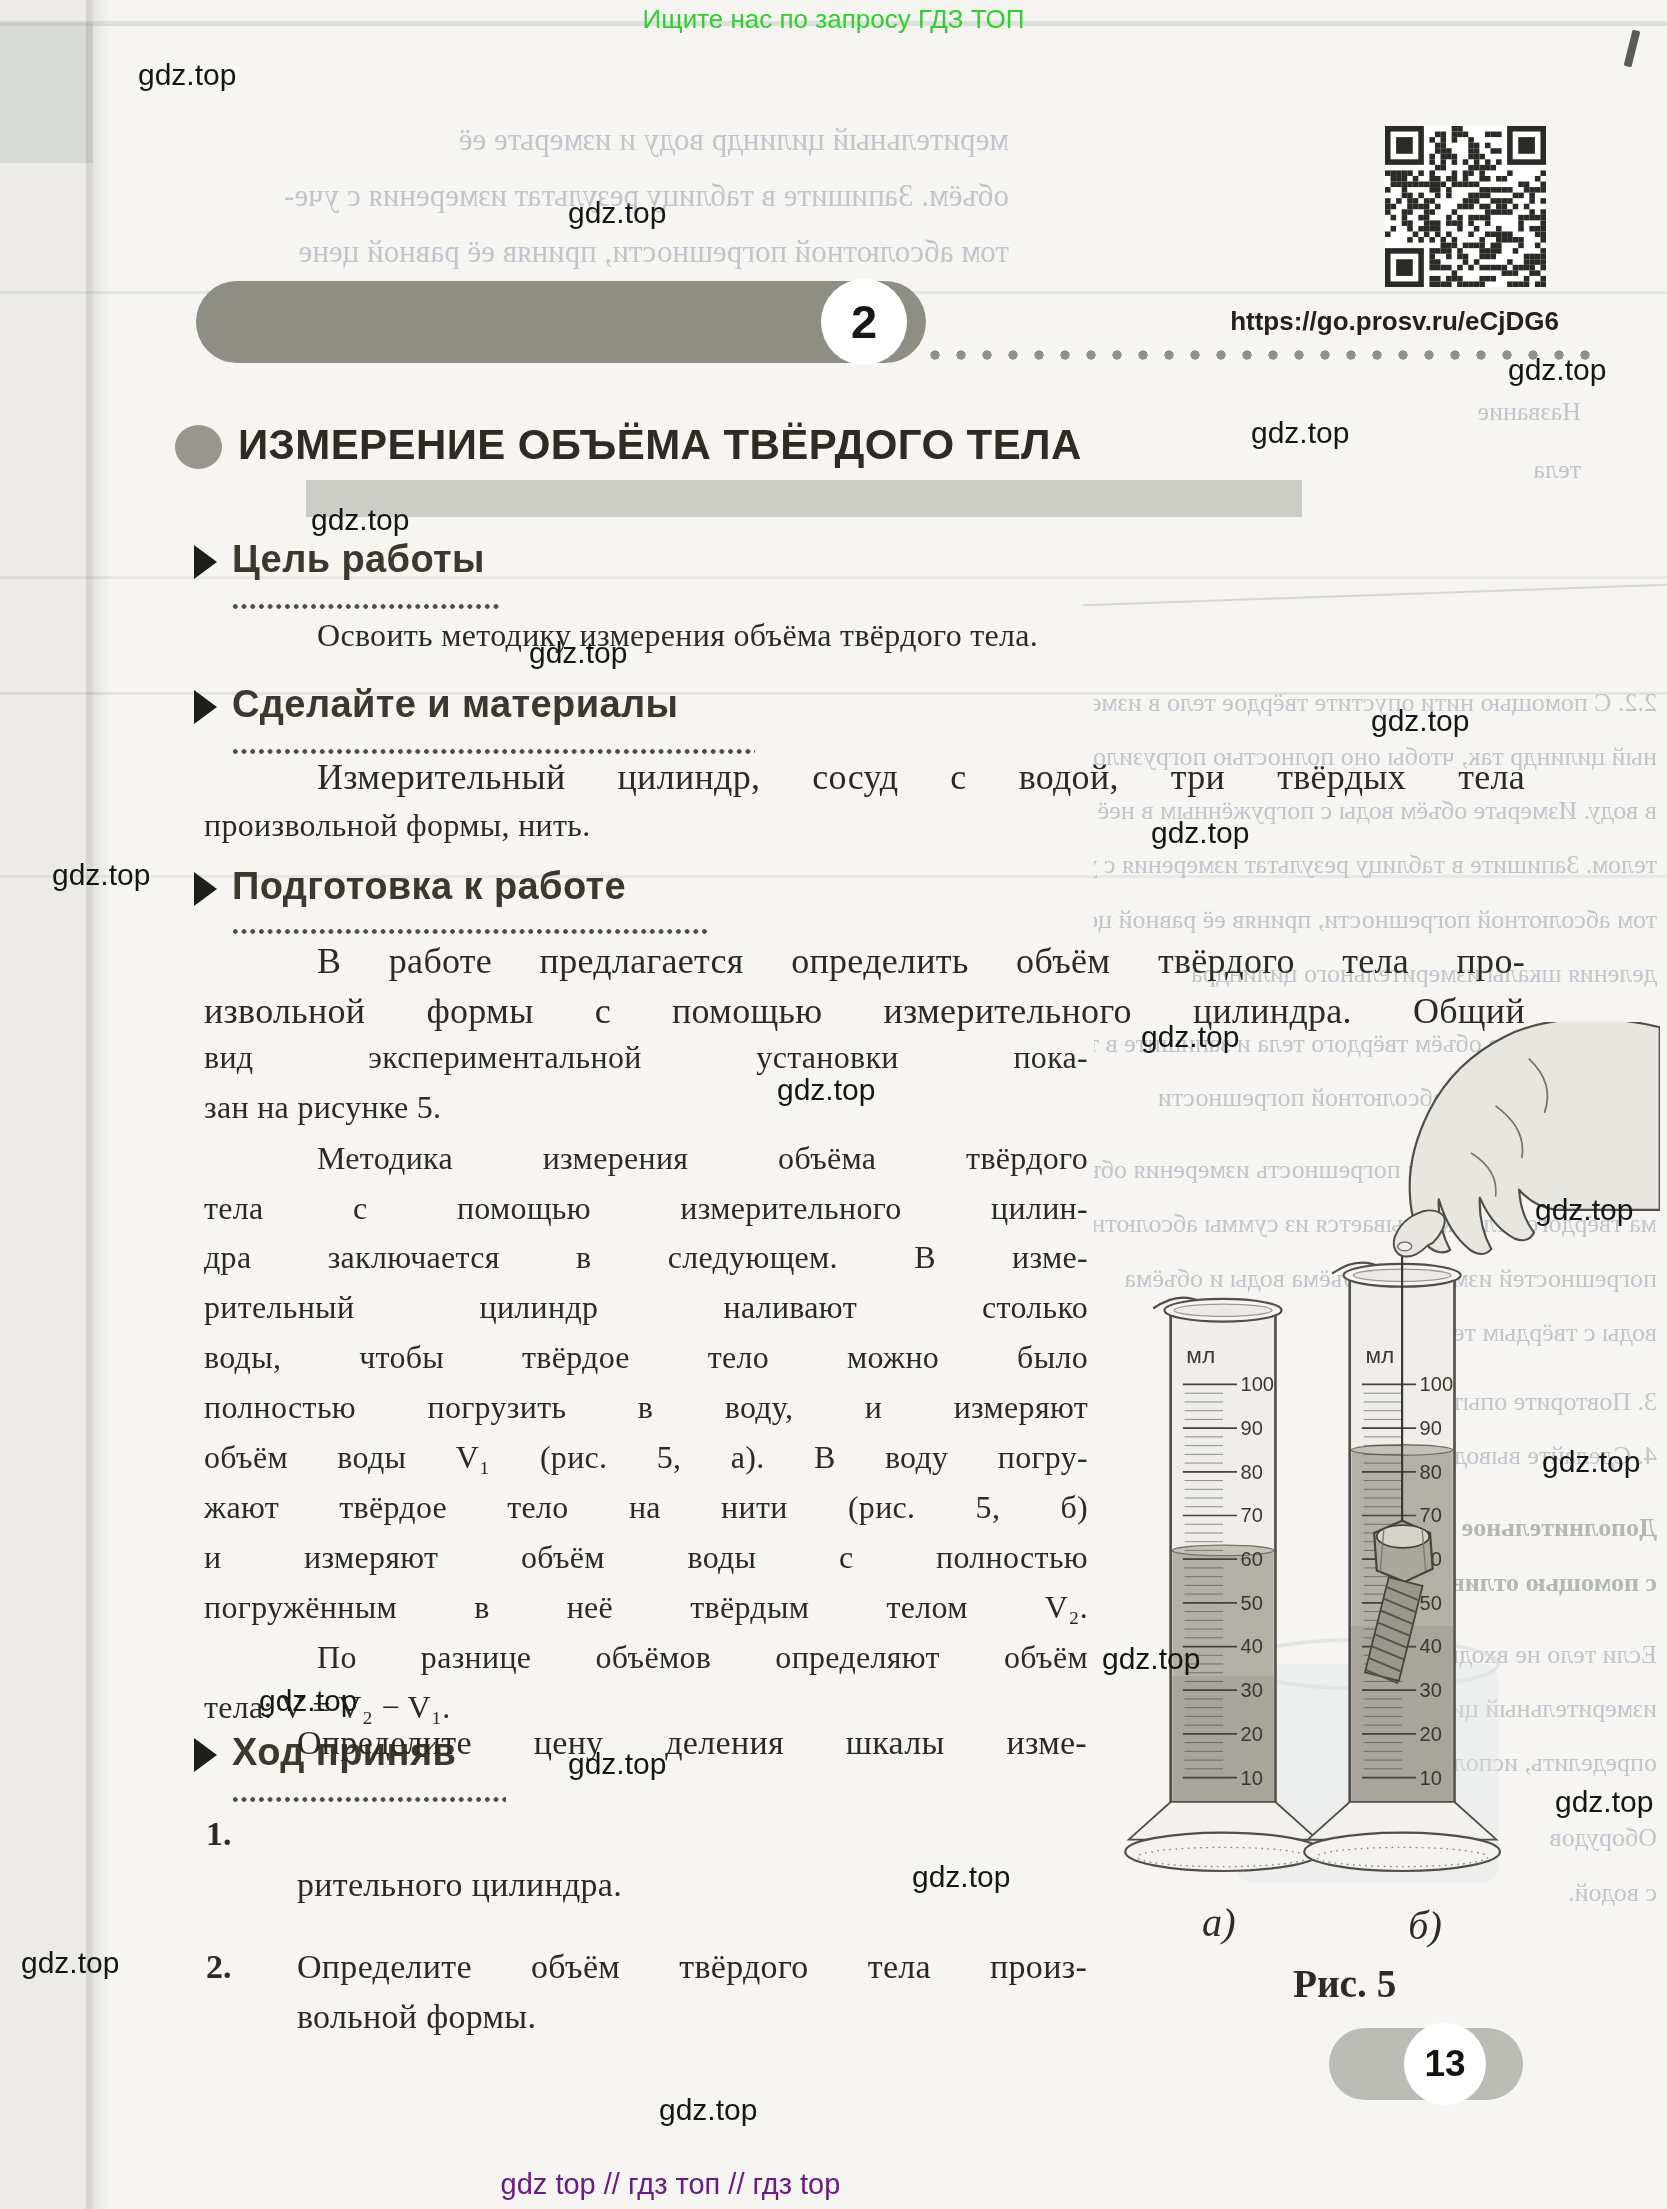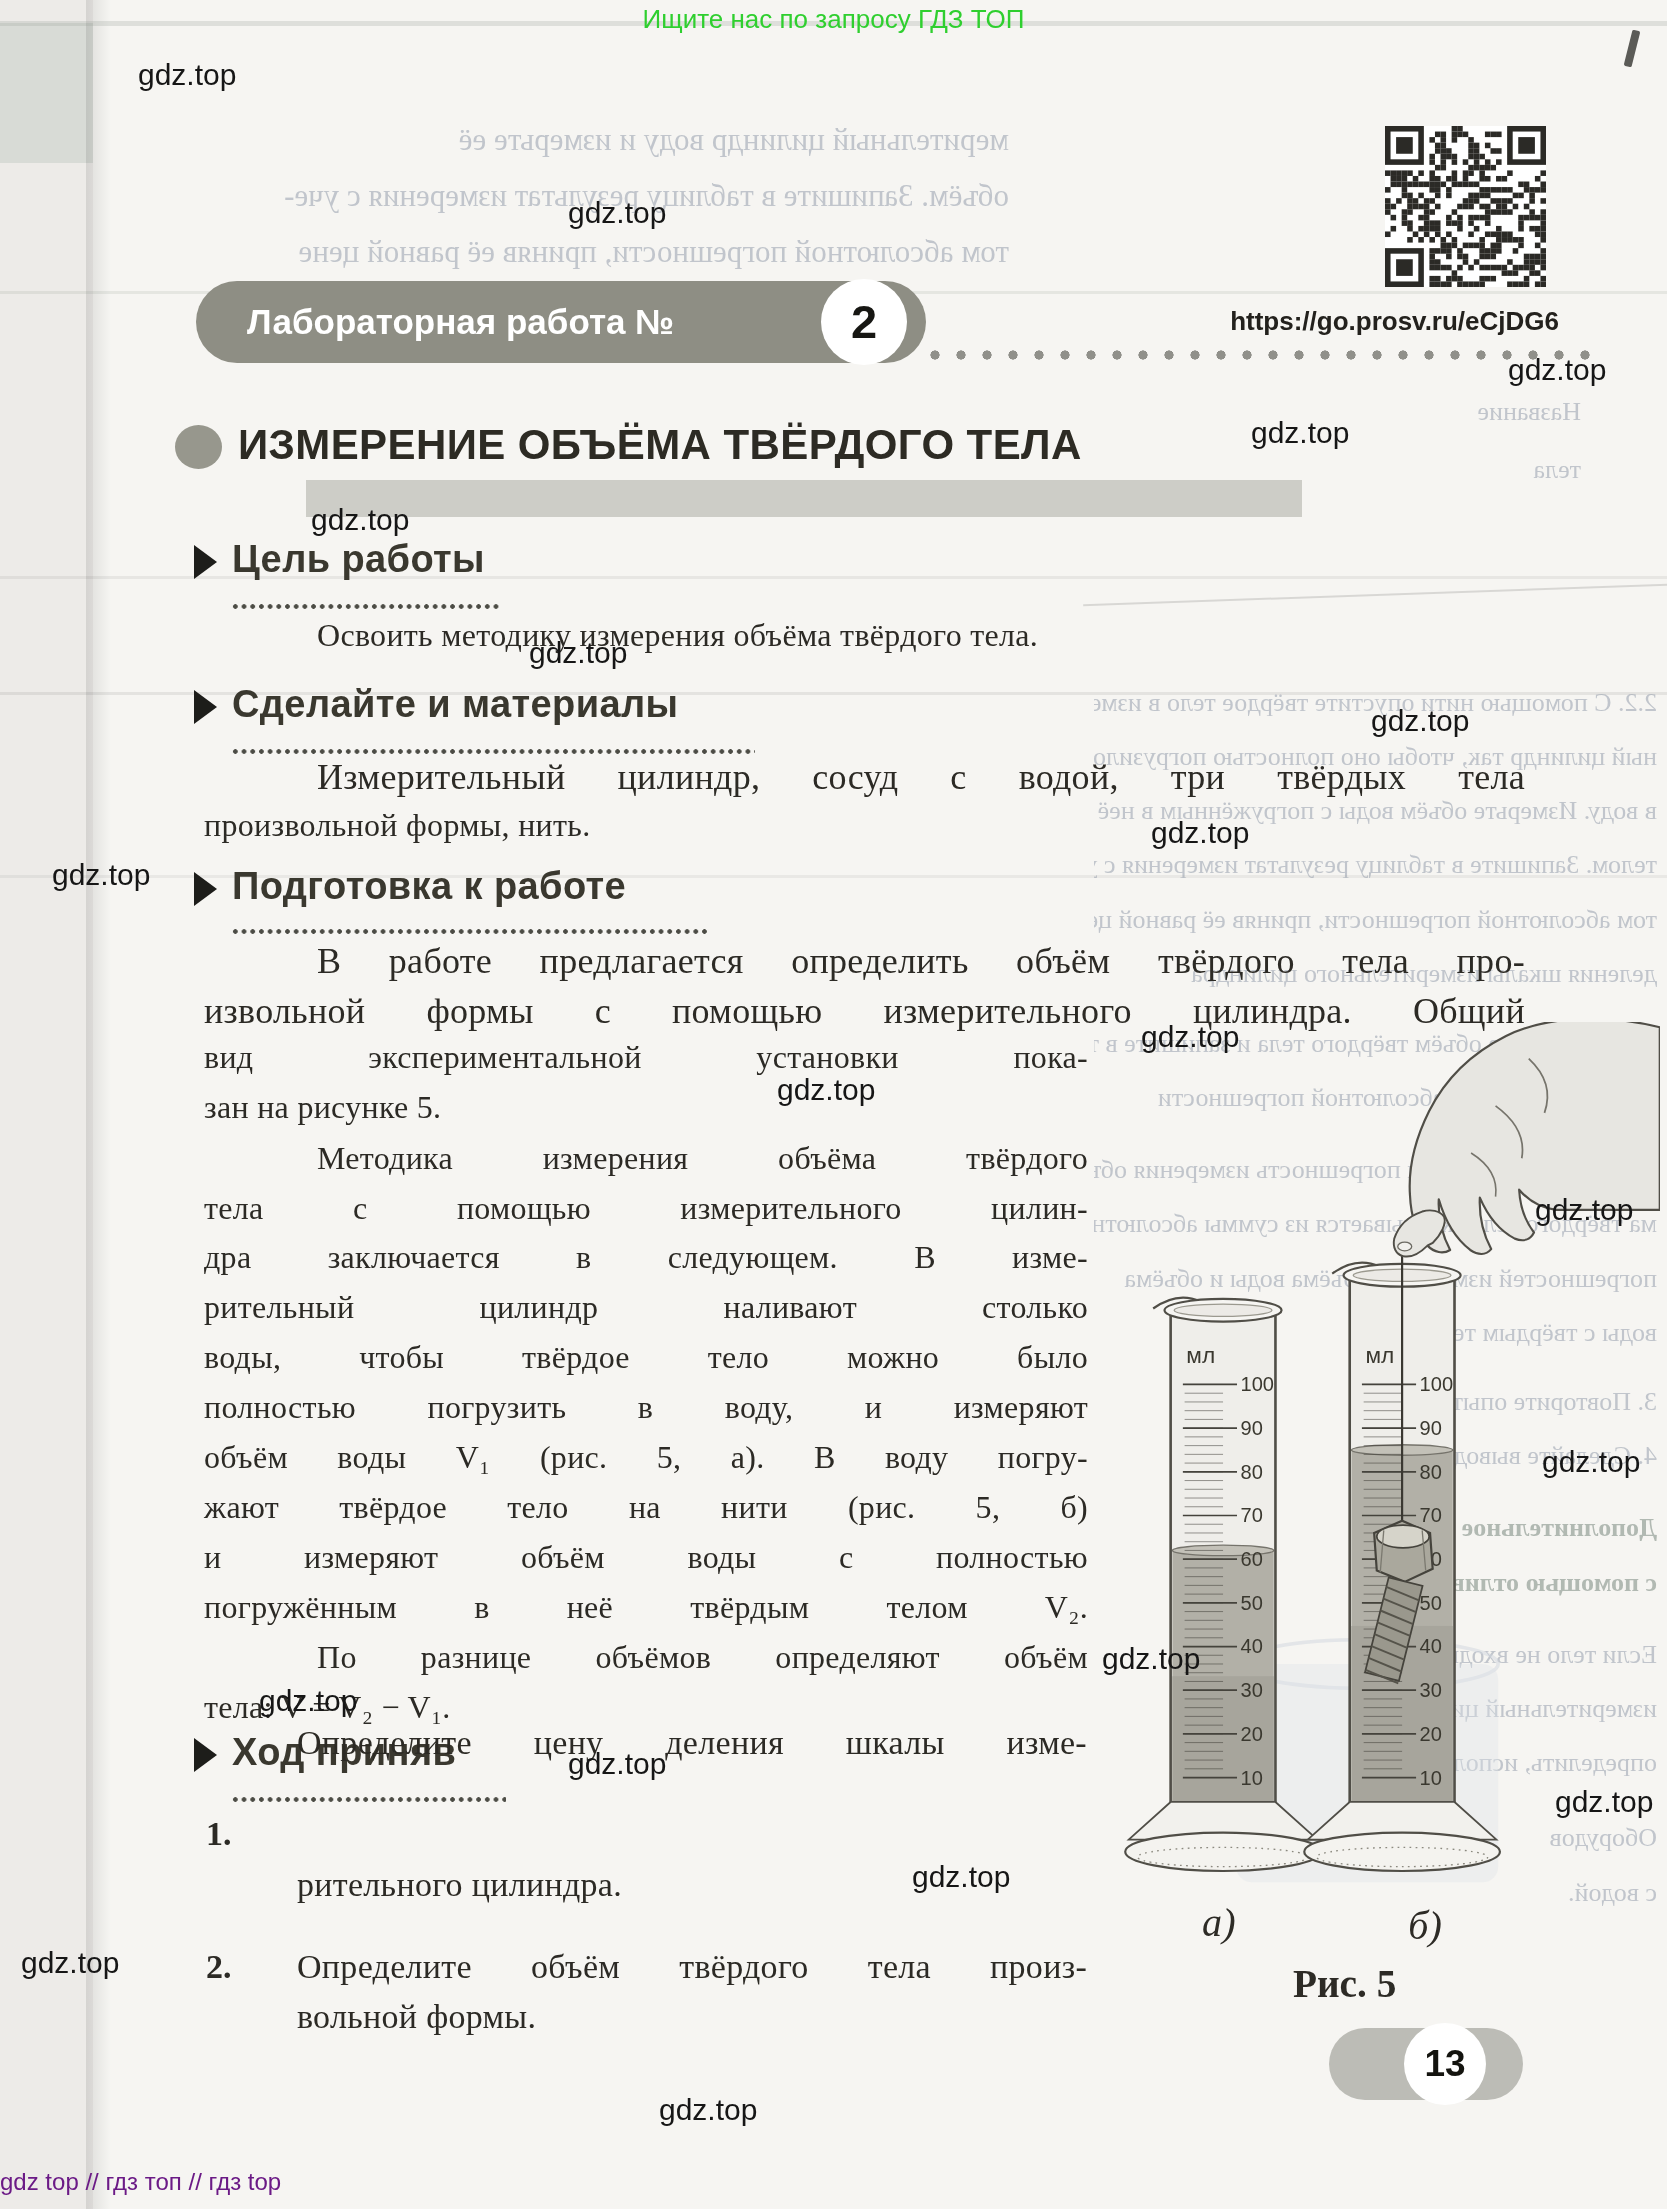--- a/index.html
+++ b/index.html
@@ -10,21 +10,21 @@
   .left-col{left:0;top:0;width:93px;height:2210px;background:#edebe8}
   .corner-patch{left:0;top:23px;width:93px;height:140px;background:#c7cdc7;opacity:.55}
   .fold{left:86px;top:0;width:24.5px;height:2210px;
         background:linear-gradient(to right,rgba(0,0,0,.10),rgba(0,0,0,0))}
   .top-band{left:0;top:21px;width:1667px;height:5.2px;background:rgba(150,160,150,.25)}
   .tr-tick{left:1628px;top:30px;width:7.9px;height:37px;background:#3f3f3c;border-radius:1.7px;
            transform:rotate(14deg);opacity:.85}
   .streak{left:0;width:1667px;height:2.6px}
   
   .promo-top{left:0;top:3.5px;width:1667px;text-align:center;font-size:26px;color:#2fcf2f;z-index:8}
-  .promo-bottom{left:0;top:2168px;width:1341px;text-align:left;font-size:24px;color:#6b1a86;z-index:8}
+  .promo-bottom{left:0;top:2168px;width:1341px;text-align:center;font-size:29px;color:#6b1a86;z-index:8}
   .wm{position:absolute;font-size:30px;font-weight:500;color:#161616;z-index:7;white-space:nowrap}
   
   .pill{left:196px;top:281px;width:730px;height:82px;background:#8e8e84;border-radius:41px;z-index:5}
   .pill-label{position:absolute;left:51px;top:0;height:82px;line-height:82px;color:#fff;
               font-size:35px;font-weight:bold;white-space:nowrap}
   .pill-circle{position:absolute;left:625px;top:-1.7px;width:86px;height:86px;background:#fff;
                border-radius:50%;text-align:center;line-height:86px;font-size:47px;font-weight:bold;color:#171713}
   .url{left:1127px;top:306px;width:432px;text-align:right;font-size:26px;font-weight:bold;color:#23211d;z-index:5}
   .dotsep{left:922px;top:348px;width:678px;height:14px;z-index:5;
           background-image:radial-gradient(circle,#90908a 4.4px,transparent 4.8px);
@@ -112,21 +112,20 @@
   <div style="top:1006px">измерительный цилиндр</div>
   <div style="top:1060px">определить, используя</div>
   <div style="top:1135px">Оборудов</div>
   <div style="top:1190px">с водой.</div>
 </div>
 
 <div class="abs promo-top">Ищите нас по запросу ГДЗ ТОП</div>
 <div class="abs promo-bottom">gdz top // гдз топ // гдз top</div>
 
 <div class="abs pill">
-  <div class="pill-label">Лабораторная работа №</div>
   <div class="pill-circle">2</div>
 </div>
 <div class="abs qr" id="qr"><svg width="161" height="161" viewBox="0 0 29 29">
       <rect x="0" y="0" width="29" height="29" fill="#ffffff"></rect>
       <rect x="12" y="0" width="1" height="1" fill="#2b2a26"></rect>
       <rect x="13" y="0" width="1" height="1" fill="#2b2a26"></rect>
       <rect x="9" y="1" width="1" height="1" fill="#2b2a26"></rect>
       <rect x="10" y="1" width="1" height="1" fill="#2b2a26"></rect>
       <rect x="12" y="1" width="1" height="1" fill="#2b2a26"></rect>
       <rect x="13" y="1" width="1" height="1" fill="#2b2a26"></rect>

